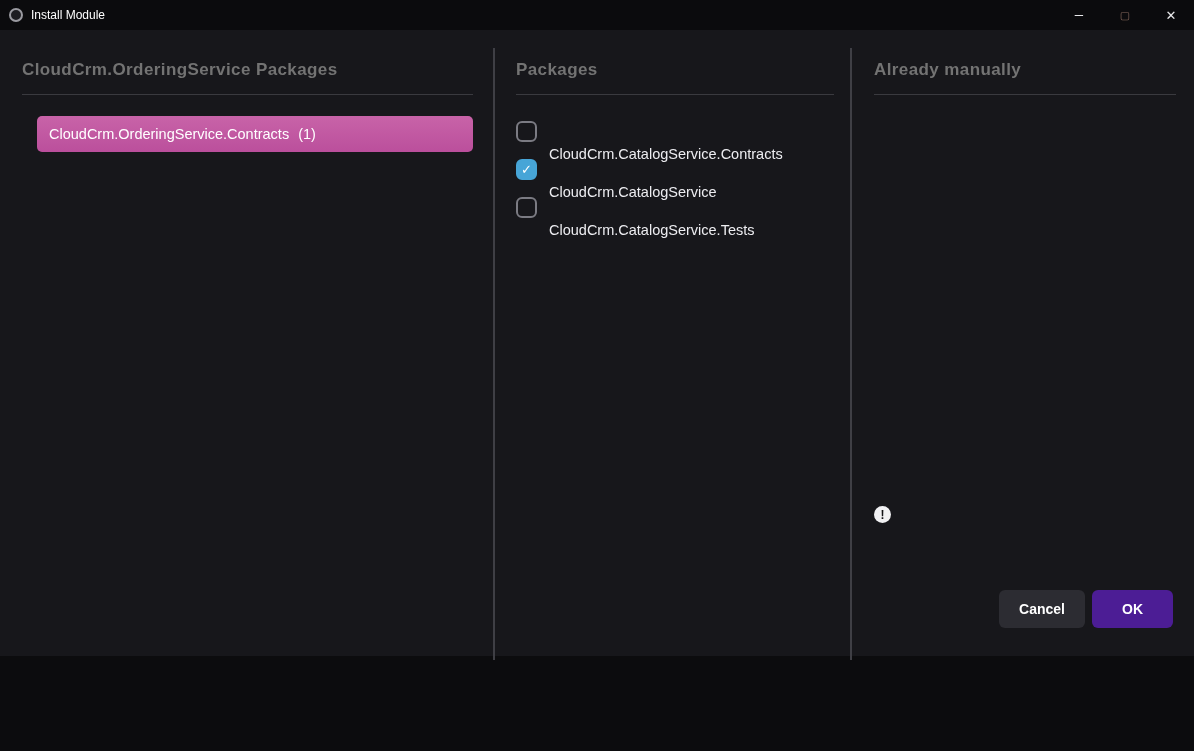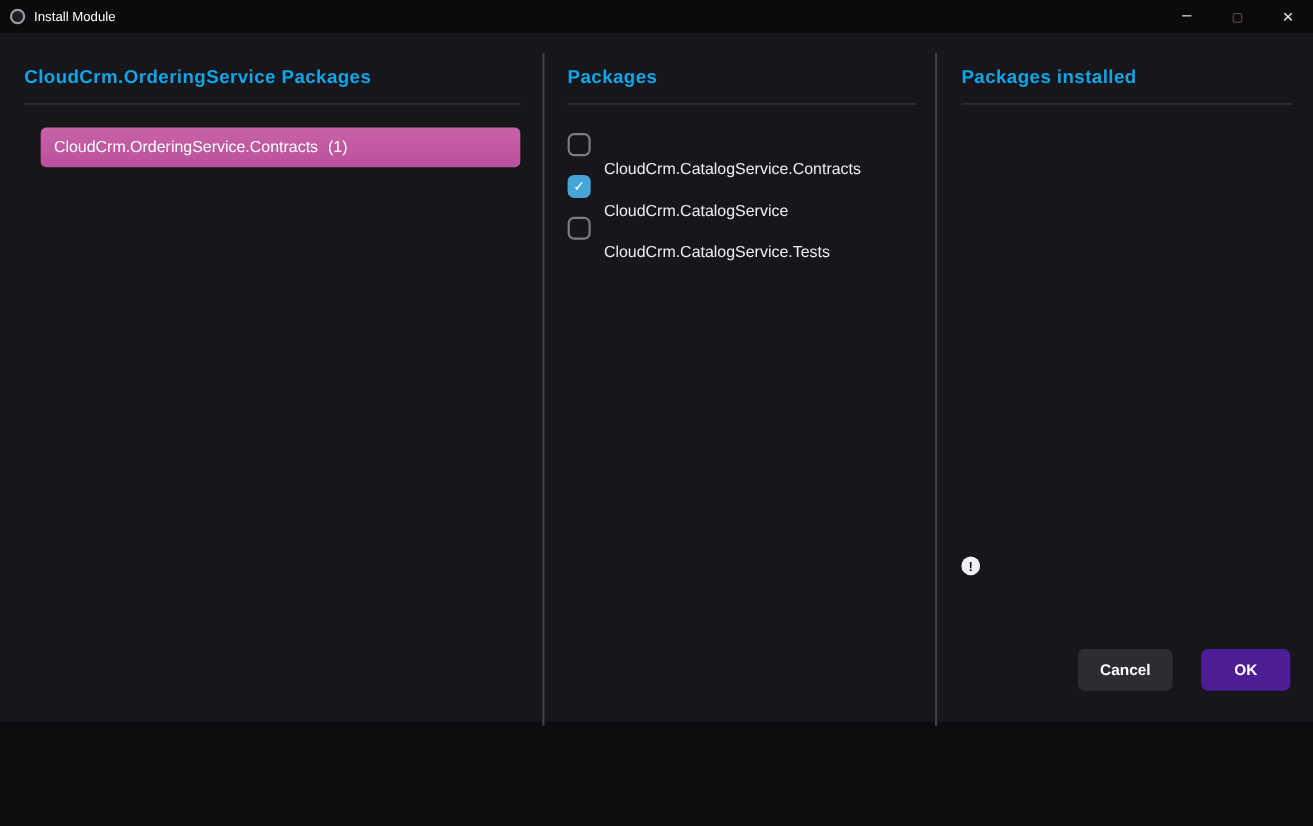--- a/index.html
+++ b/index.html
@@ -17,21 +17,21 @@
   .app-icon { width:14px; height:14px; border-radius:50%; background:#1d1d21; border:2px solid #9a9aa0; }
   .titlebar-title { color:#ffffff; font-size:12px; }
   .titlebar-controls { margin-left:auto; display:flex; height:30px; }
   .tb-btn { width:46px; height:30px; display:flex; align-items:center; justify-content:center; color:#e8e8ea; font-size:13px; cursor:default; }
   .tb-btn.max { color:#86695c; font-size:11px; }
   .tb-btn.min { font-size:15px; padding-bottom:4px; }
 
   
   .content { flex:1; display:flex; }
   .col { display:flex; flex-direction:column; }
-  .col-header { font-size:17px; font-weight:bold; color:#0ea5e9; letter-spacing:0.4px; padding:30px 0 14px; }
+  .col-header { font-size:17px; font-weight:bold; color:#737373; letter-spacing:0.4px; padding:30px 0 14px; }
   .col-rule { height:1px; background:#3a3a3f; flex:none; }
 
   .col-left { width:451px; margin-left:22px; }
   .vdiv { width:2px; background:#3f3f45; height:612px; margin-top:18px; flex:none; }
   .vdiv-1 { margin-left:20px; }
   .vdiv-2 { margin-left:16px; }
   .col-mid { width:318px; margin-left:21px; }
   .col-right { flex:1; margin-left:22px; margin-right:18px; }
 
   
@@ -57,21 +57,21 @@
   
   .note { display:flex; gap:10px; margin-top:410px; }
   .note-icon {
     width:17px; height:17px; border-radius:50%; background:#f1f1f3; color:#131316;
     font-weight:bold; font-size:12px; display:flex; align-items:center; justify-content:center;
     flex:none; margin-top:1px;
   }
   .note-text { font-size:12.5px; line-height:18px; color:#e9e9ef; max-width:268px; }
 
   
-  .footer { position:absolute; right:21px; bottom:28px; display:flex; gap:26px; }
+  .footer { position:absolute; right:21px; bottom:28px; display:flex; gap:7px; }
   .btn {
     height:38px; border-radius:6px; display:flex; align-items:center; justify-content:center;
     font-size:14px; font-weight:bold; color:#ffffff; cursor:default; border:none;
     font-family:"Liberation Sans", sans-serif;
   }
   .btn-cancel { background:#2c2c32; padding:0 20px; }
   .btn-ok { background:#4c1d95; width:81px; }
 </style>
 </head>
 <body>
@@ -120,21 +120,21 @@
         <div class="pkg-row">
           <span class="cb"></span>
           <span class="pkg-label">CloudCrm.CatalogService.Tests</span>
         </div>
       </div>
     </div>
 
     <div class="vdiv vdiv-2"></div>
 
     <div class="col col-right">
-      <div class="col-header">Packages installed</div>
+      <div class="col-header">Already manually</div>
       <div class="col-rule"></div>
       <div class="note">
         <span class="note-icon">!</span>
       </div>
     </div>
 
   </div>
 
   <div class="footer">
     <button class="btn btn-cancel">Cancel</button>

